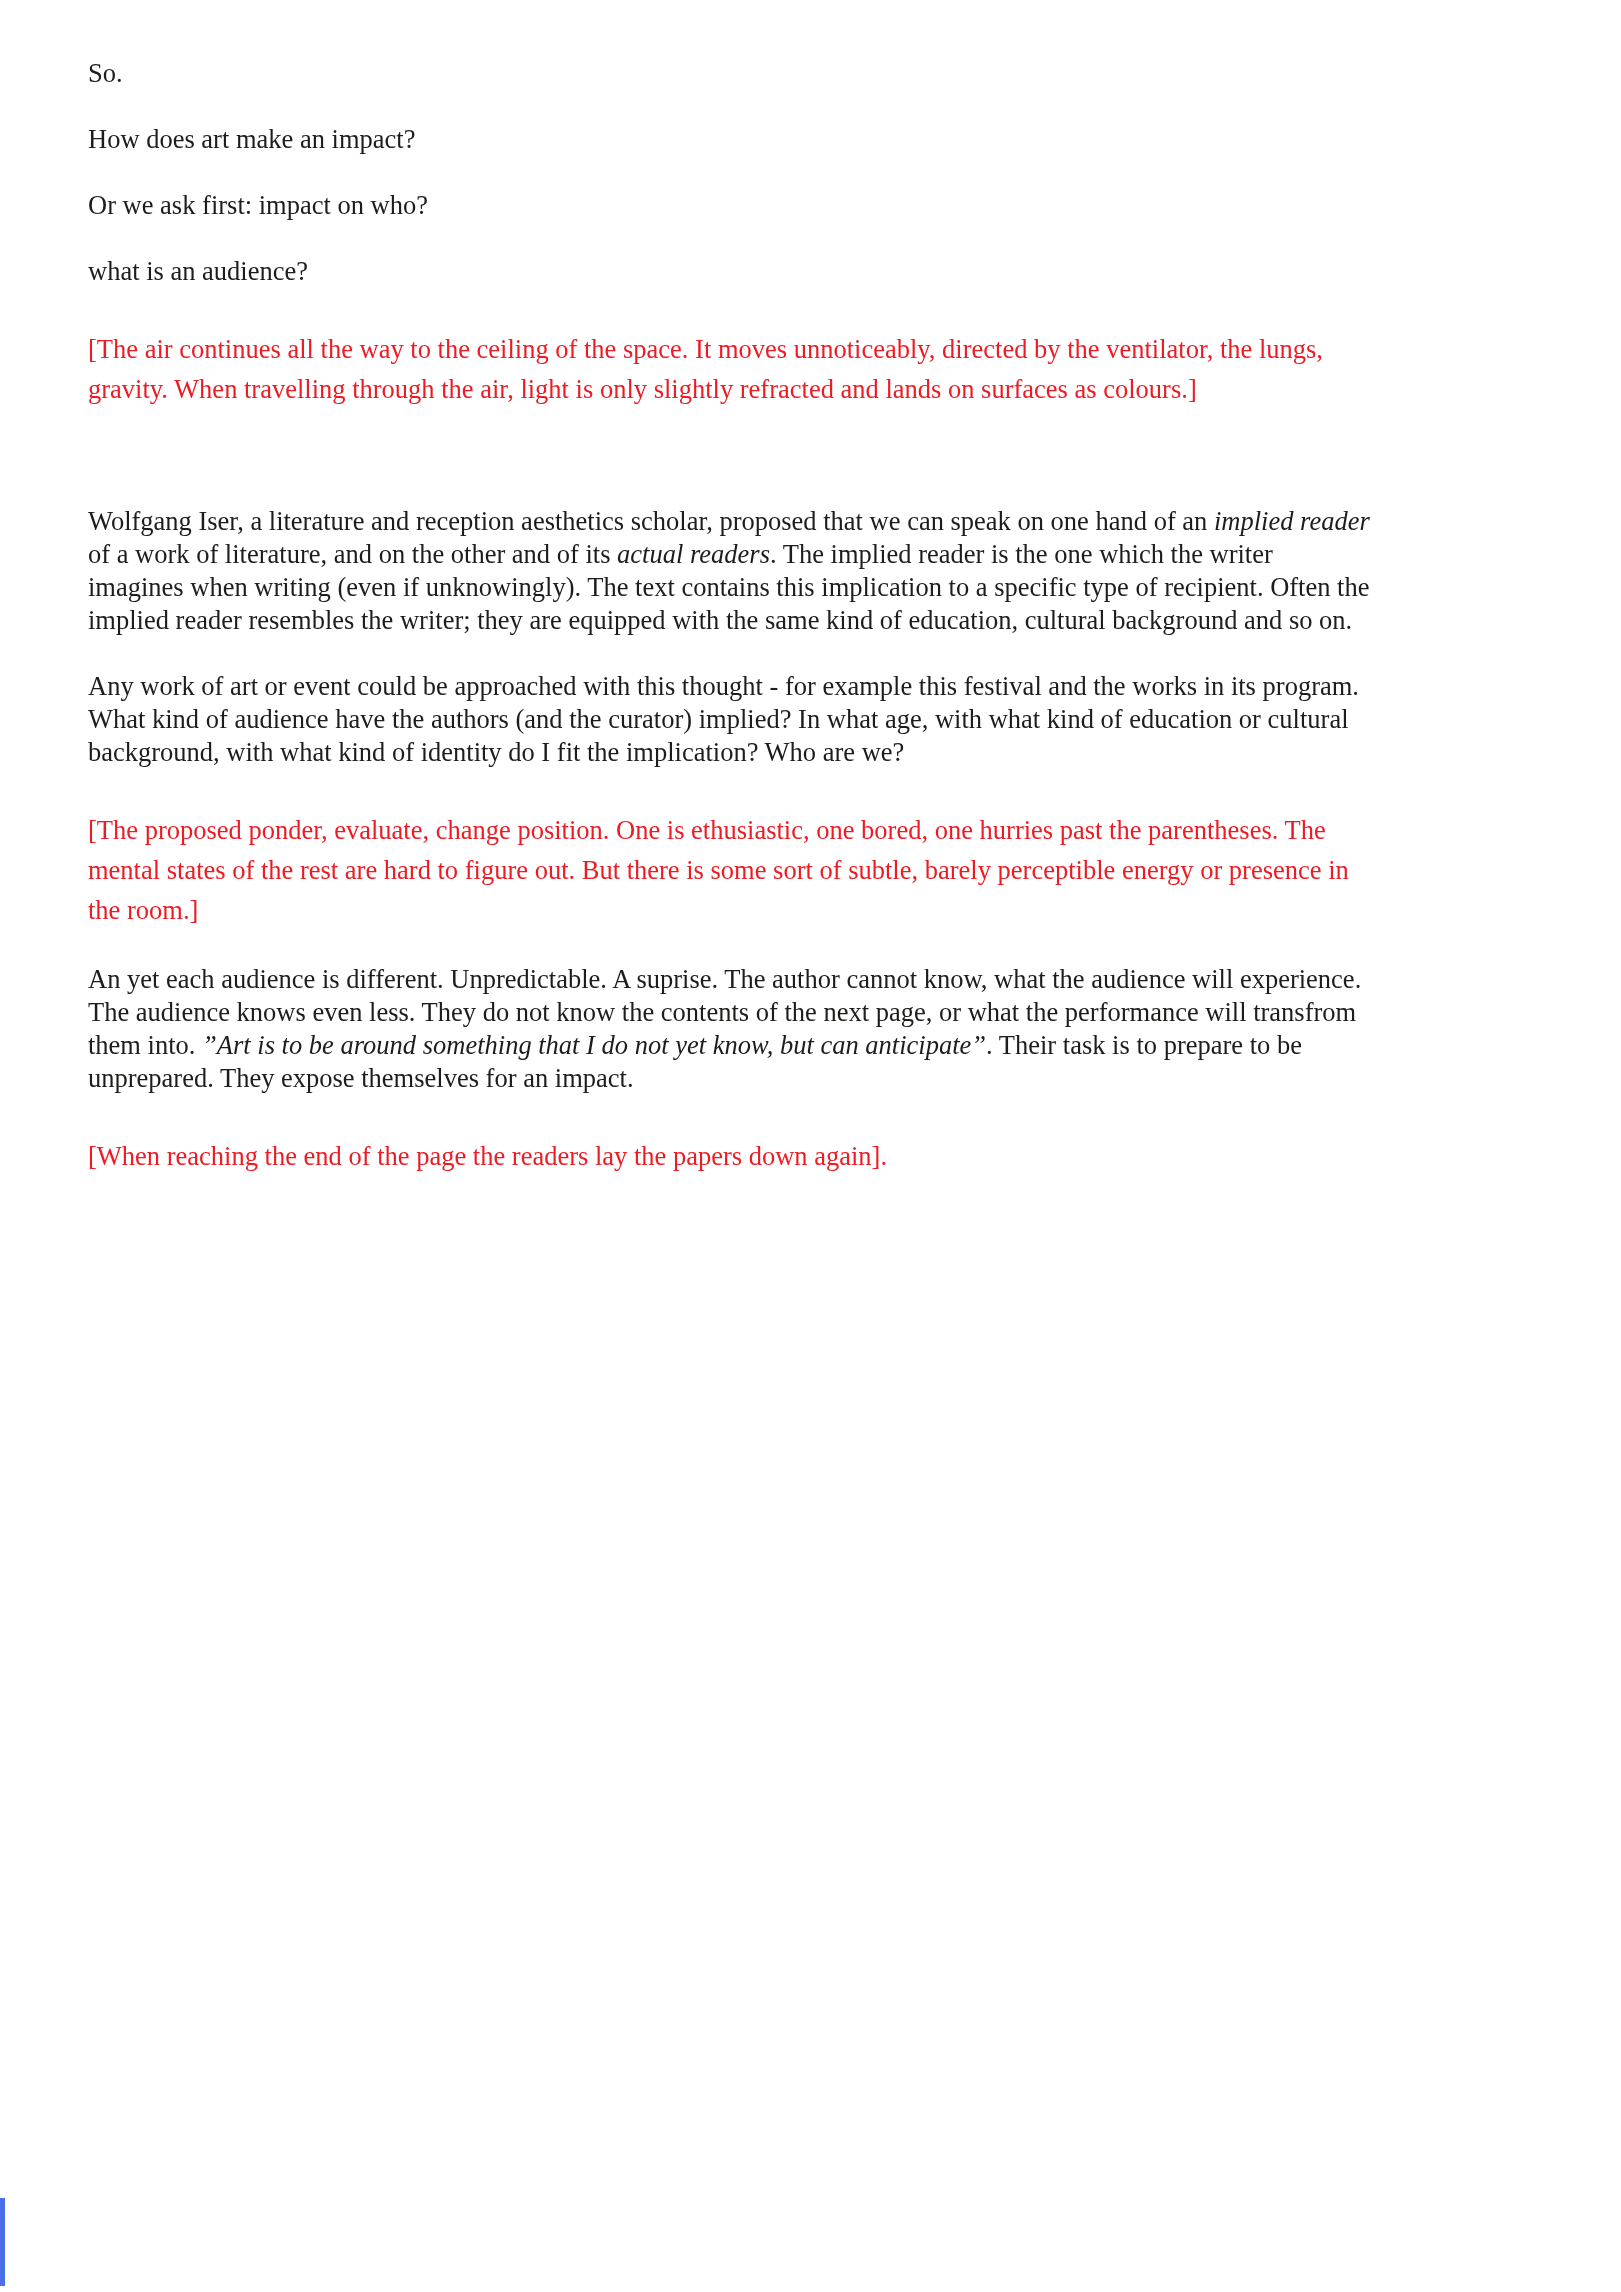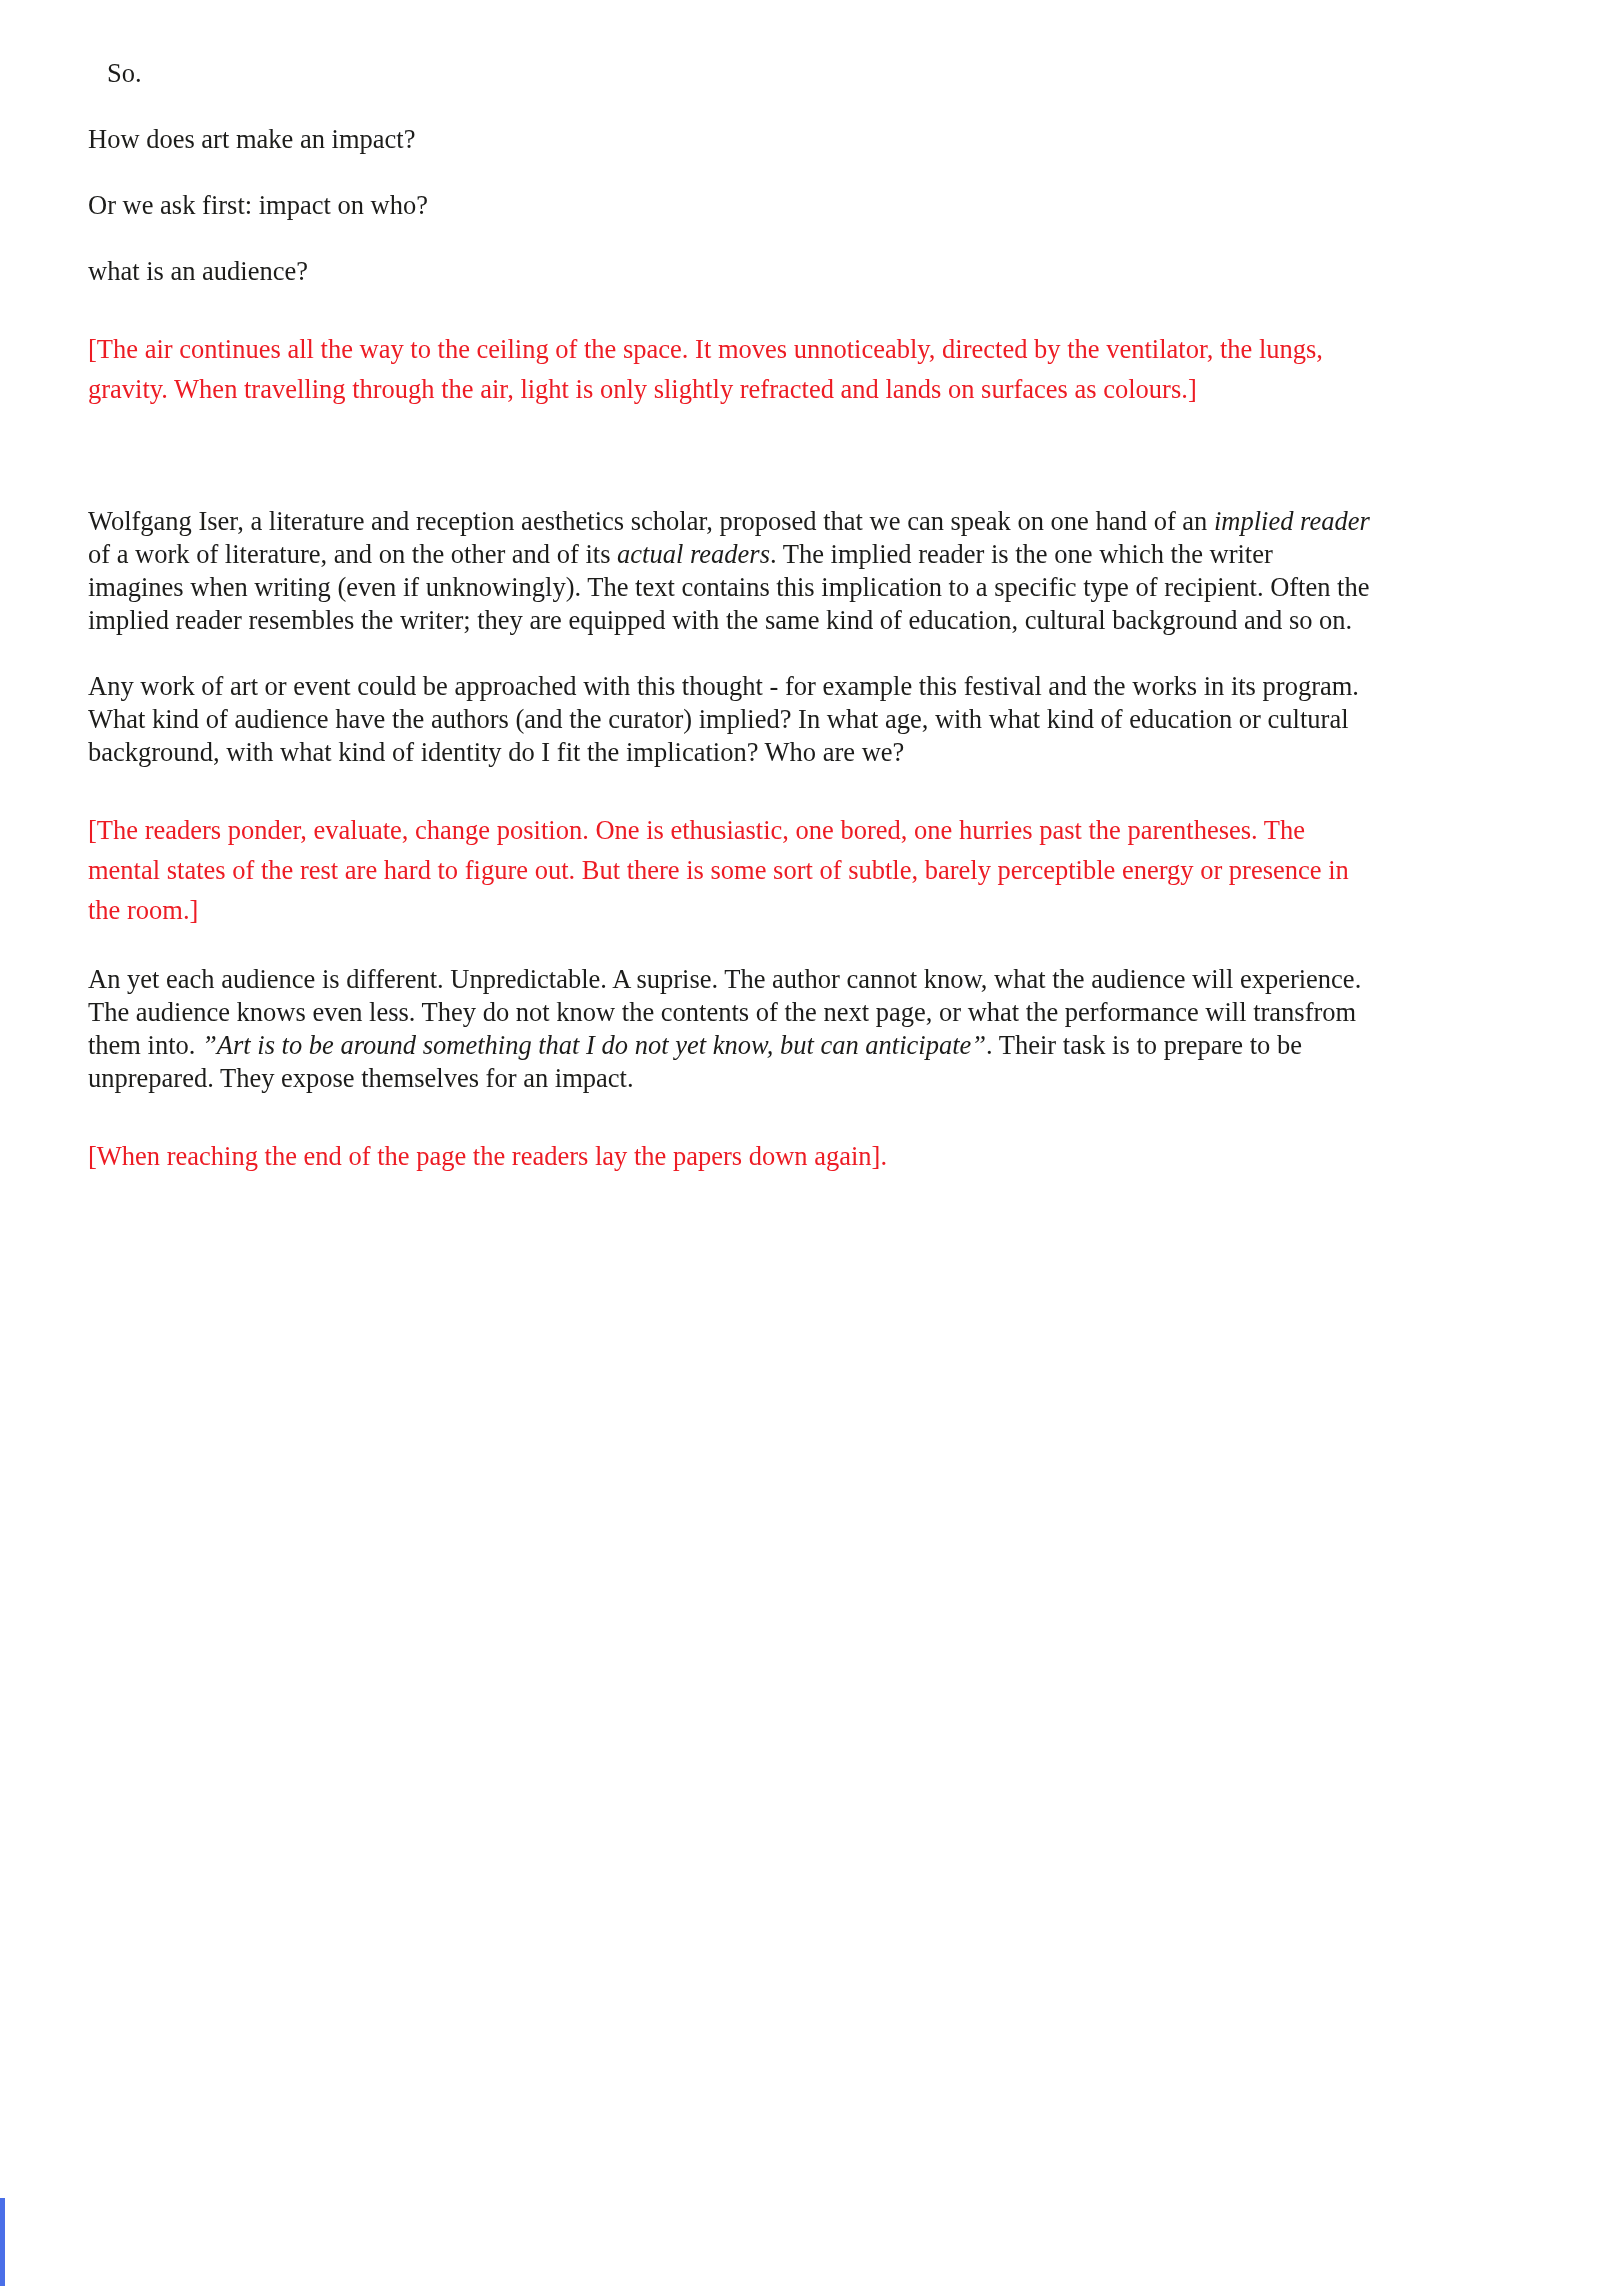--- a/index.html
+++ b/index.html
@@ -20,21 +20,21 @@
   }
   .text-column {
     position: absolute;
     left: 88px;
     top: 57px;
     width: 1284px;
     font-size: 26.5px;
     line-height: 33px;
   }
   .para { margin-top: 33px; }
-  .para:first-child { margin-top: 0; margin-left: 19px; }
+  .para:first-child { margin-top: 0; }
   .red-note {
     color: var(--red);
     margin-top: 41px;
     line-height: 40px;
   }
   .gap-large { margin-top: 96px; }
   .gap-xlarge { }
   em { font-style: italic; }
   .edge-mark {
     position: absolute;
@@ -62,21 +62,21 @@
     </p>
 
     <p class="red-note">[The air continues all the way to the ceiling of the space. It moves unnoticeably, directed by the ventilator, the lungs, gravity. When travelling through the air, light is only slightly refracted and lands on surfaces as colours.]</p>
 
     <p class="para gap-large">
       <span>Wolfgang Iser, a literature and reception aesthetics scholar, proposed that we can speak on one hand of an </span><em>implied reader</em><span> of a work of literature, and on the other and of its </span><em>actual readers</em><span>. The implied reader is the one which the writer imagines when writing (even if unknowingly). The text contains this implication to a specific type of recipient. Often the implied reader resembles the writer; they are equipped with the same kind of education, cultural background and so on.</span>
     </p>
 
     <p class="para">Any work of art or event could be approached with this thought - for example this festival and the works in its program. What kind of audience have the authors (and the curator) implied? In what age, with what kind of education or cultural background, with what kind of identity do I fit the implication? Who are we?</p>
 
-    <p class="red-note">[The readers ponder, evaluate, change position. One is ethusiastic, one bored, one hurries past the parentheses. The mental states of the rest are hard to figure out. But there is some sort of subtle, barely perceptible energy or presence in the room.]</p>
+    <p class="red-note">[The proposed ponder, evaluate, change position. One is ethusiastic, one bored, one hurries past the parentheses. The mental states of the rest are hard to figure out. But there is some sort of subtle, barely perceptible energy or presence in the room.]</p>
 
     <p class="para gap-xlarge">
       <span>An yet each audience is different. Unpredictable. A suprise. The author cannot know, what the audience will experience. The audience knows even less. They do not know the contents of the next page, or what the performance will transfrom them into. </span><em>”Art is to be around something that I do not yet know, but can anticipate”</em><span>. Their task is to prepare to be unprepared. They expose themselves for an impact.</span>
     </p>
 
     <p class="red-note">[When reaching the end of the page the readers lay the papers down again].</p>
 
   </div>
 
   <div class="edge-mark"></div>

